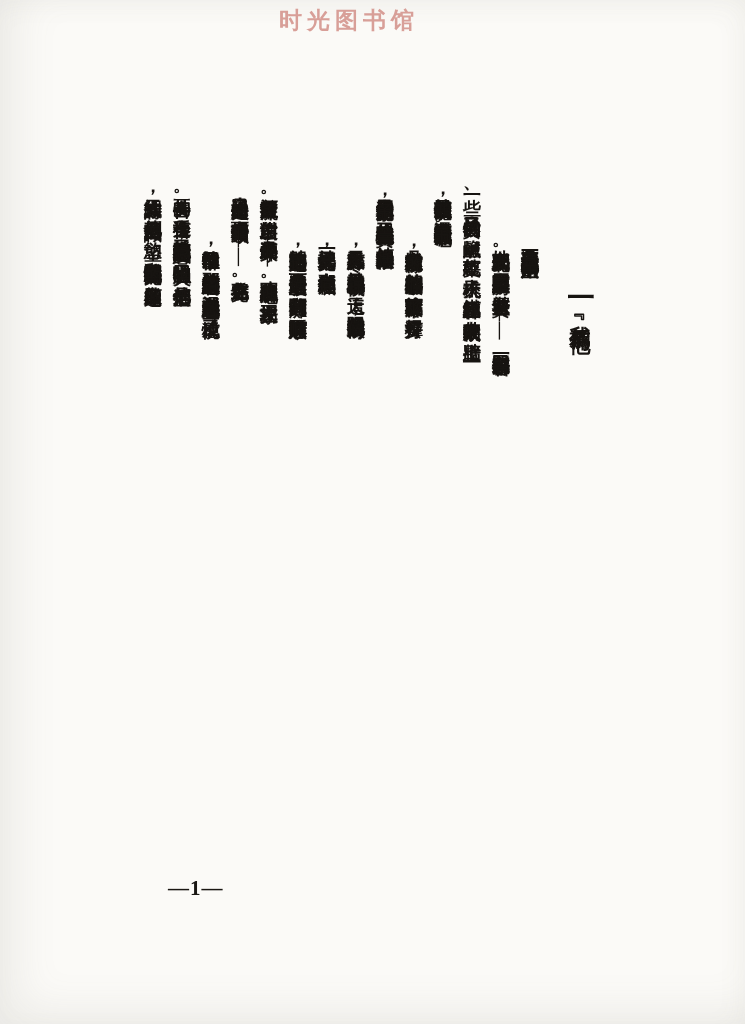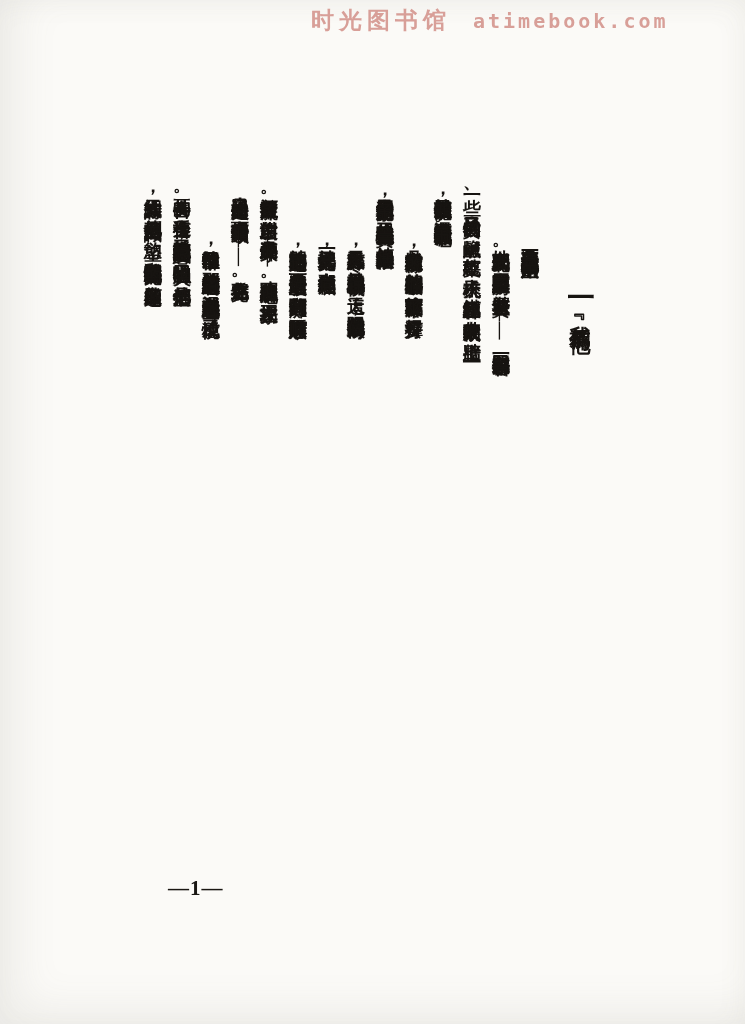--- a/index.html
+++ b/index.html
@@ -12,23 +12,22 @@
   .scan-page{
     position:absolute;inset:0;
     background:#fbfaf7;
     box-shadow:inset 18px -14px 40px rgba(120,115,105,0.10), inset -6px 6px 24px rgba(120,115,105,0.05);
   }
   
   .watermark{
     position:absolute;top:5px;left:279px;
     white-space:nowrap;
     color:#d89f98;
-    display:flex;align-items:baseline;gap:22px;
+    display:flex;align-items:baseline;
     user-select:none;
-    margin-left:32px;
   }
   .watermark .wm-cn{
     font-family:"Liberation Sans","DejaVu Sans",sans-serif;
     font-size:23px;font-weight:bold;letter-spacing:5px;
   }
   .watermark .wm-en{
     font-family:"DejaVu Sans Mono","Liberation Mono",monospace;
     font-size:20px;font-weight:bold;letter-spacing:3px;
   }
   
@@ -72,21 +71,20 @@
     color:#1a1713;
   }
 </style>
 </head>
 <body>
 
 <div class="scan-page">
 
   <div class="watermark">
     <span class="wm-cn">时光图书馆</span>
-    <span class="wm-en">atimebook.com</span>
   </div>
 
   <div class="text-block">
 
     <div class="title-col">
       <span class="ch-num">一</span>
       <span class="ch-title">『我們爲了他』</span>
     </div>
 
     <div class="col indent">吳老太太不能忘記一九三七年十一月十六日的上午。</div>

